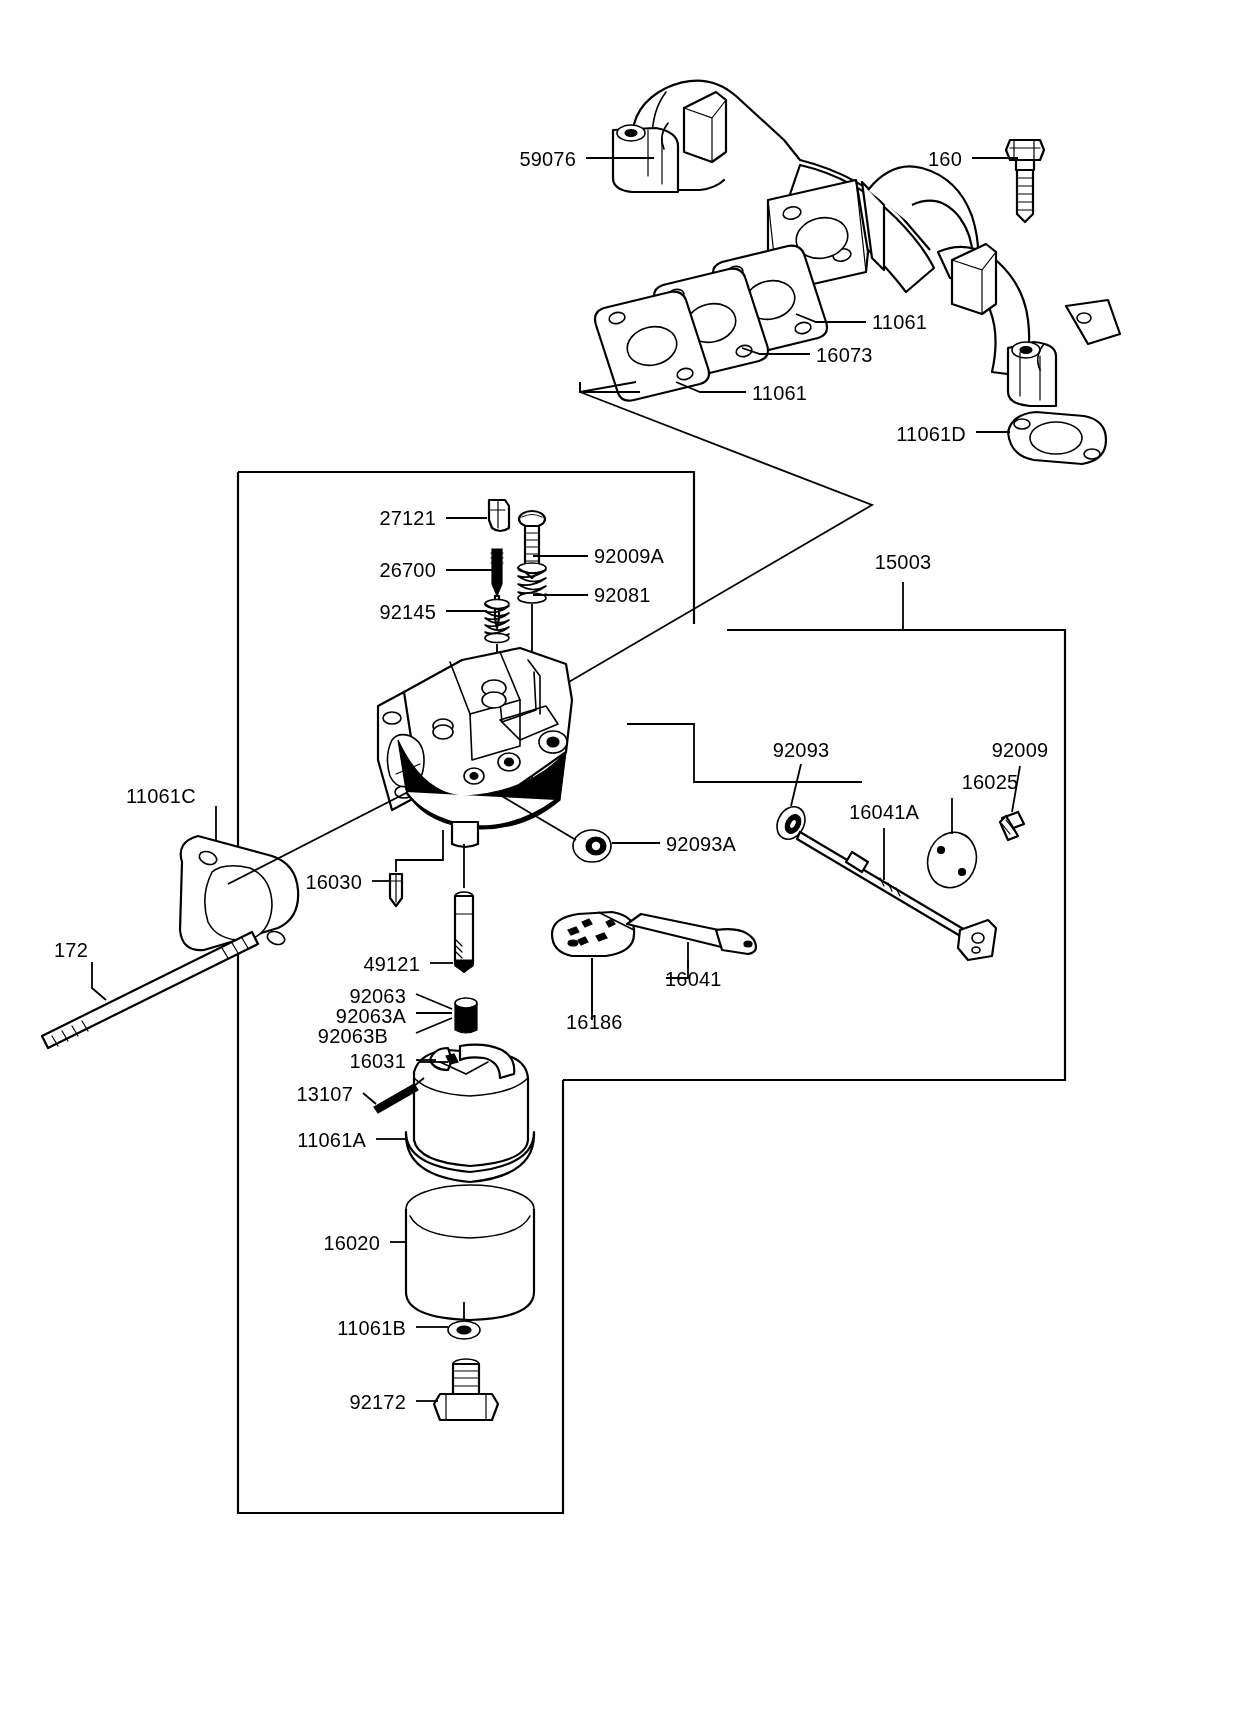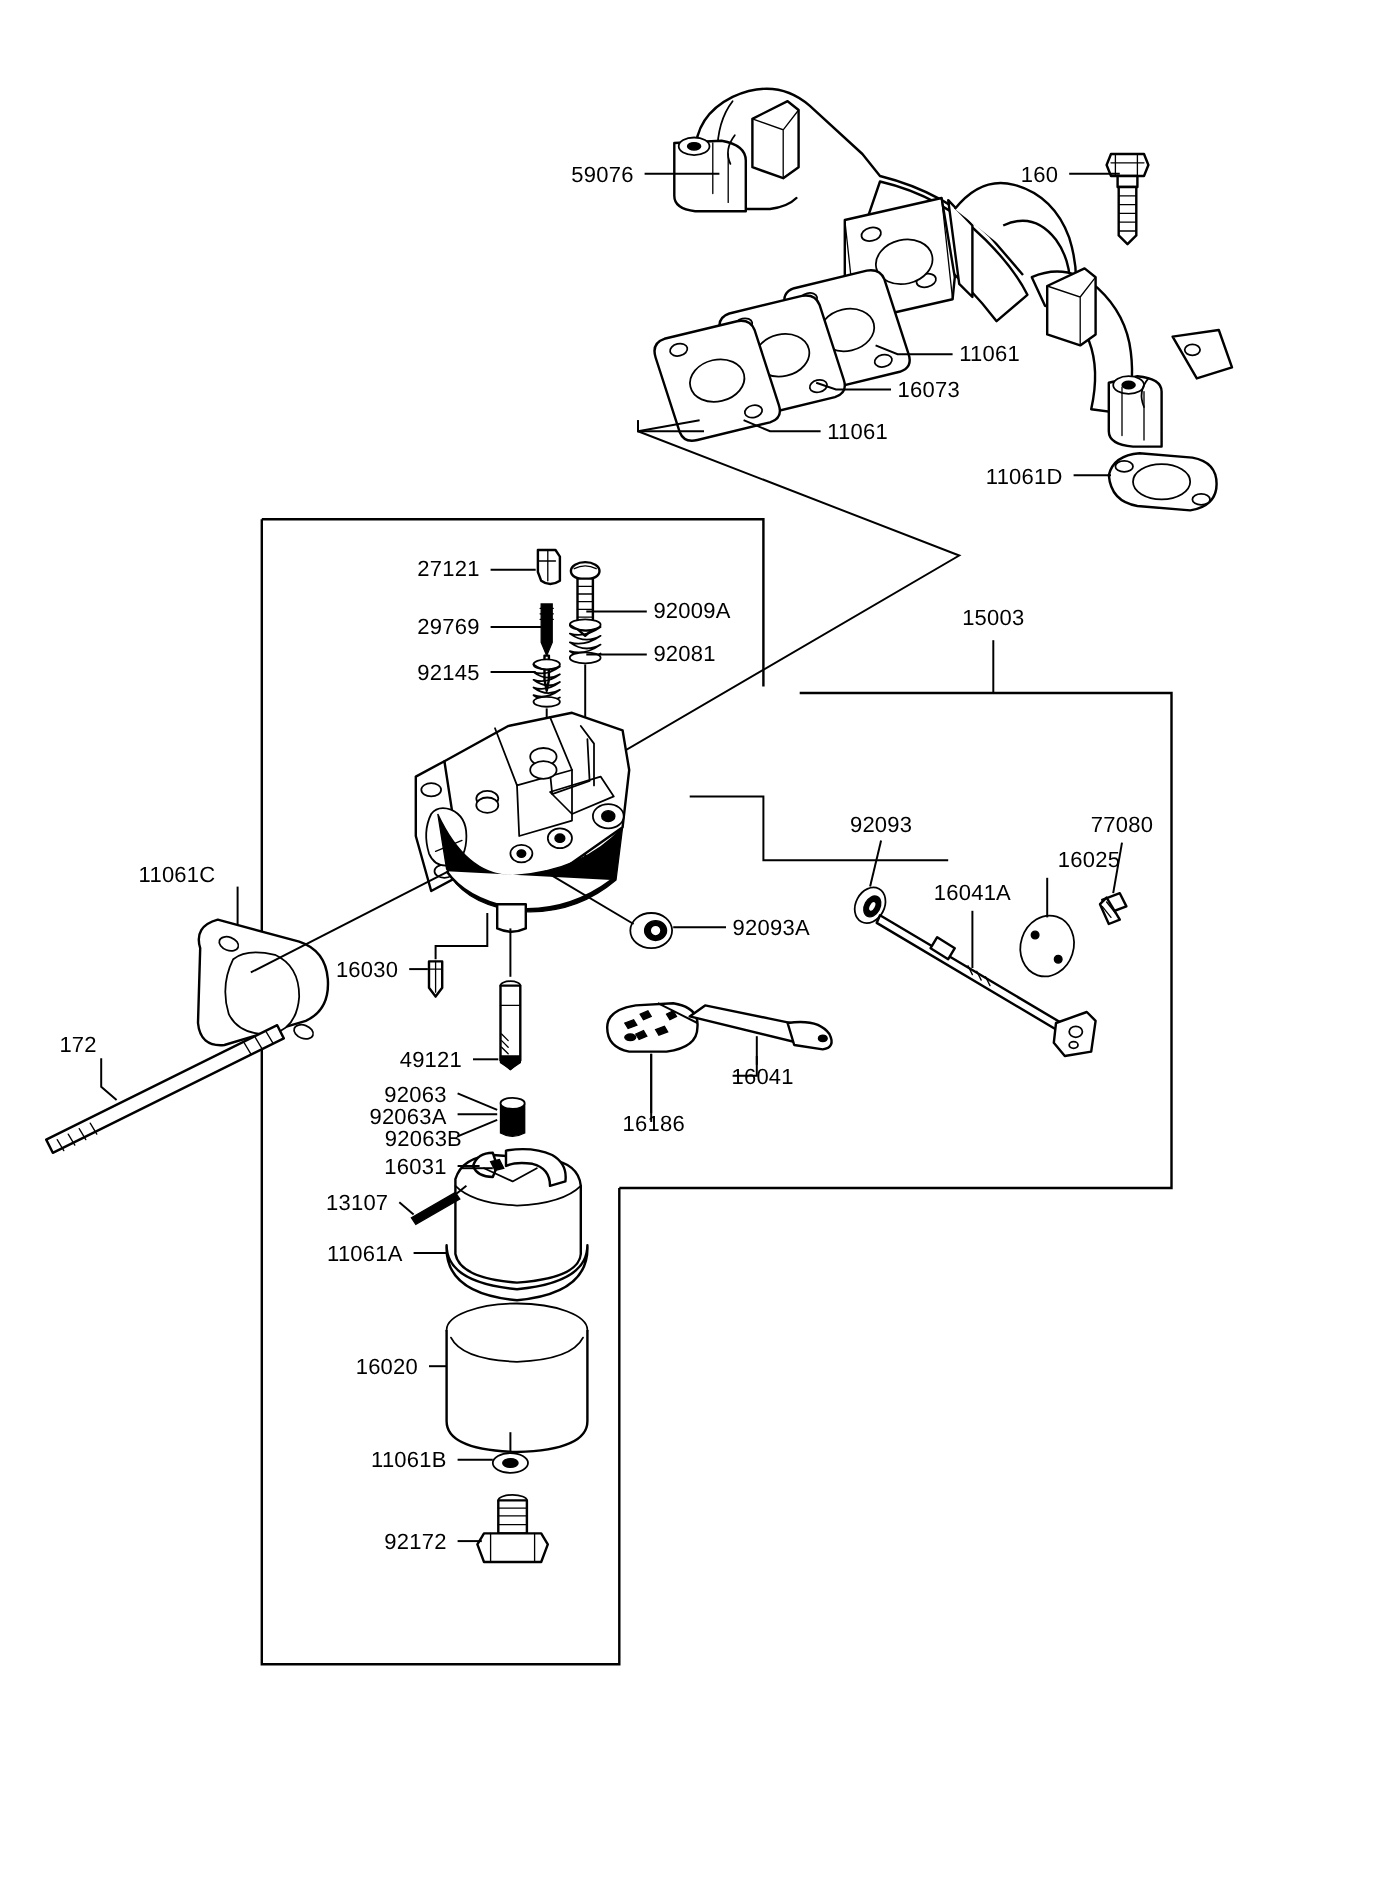--- a/index.html
+++ b/index.html
@@ -351,43 +351,43 @@
 
     <span class="lbl r" style="left:576px;  top:149px;">59076</span>
     <span class="lbl r" style="left:962px;  top:149px;">160</span>
     <span class="lbl" style="left:872px;  top:312px;">11061</span>
     <span class="lbl" style="left:816px;  top:345px;">16073</span>
     <span class="lbl" style="left:752px;  top:383px;">11061</span>
     <span class="lbl r" style="left:966px;  top:424px;">11061D</span>
 
     <span class="lbl r" style="left:436px; top:508px;">27121</span>
     <span class="lbl" style="left:594px; top:546px;">92009A</span>
-    <span class="lbl r" style="left:436px; top:560px;">29769</span>
+    <span class="lbl r" style="left:436px; top:560px;">26700</span>
     <span class="lbl" style="left:594px; top:585px;">92081</span>
     <span class="lbl r" style="left:436px; top:602px;">92145</span>
     <span class="lbl" style="left:126px; top:786px;">11061C</span>
     <span class="lbl" style="left:666px; top:834px;">92093A</span>
     <span class="lbl r" style="left:362px; top:872px;">16030</span>
     <span class="lbl" style="left:54px;  top:940px;">172</span>
     <span class="lbl r" style="left:420px; top:954px;">49121</span>
     <span class="lbl" style="left:665px; top:969px;">16041</span>
     <span class="lbl r" style="left:406px; top:986px;">92063</span>
     <span class="lbl" style="left:566px; top:1012px;">16186</span>
     <span class="lbl r" style="left:406px; top:1006px;">92063A</span>
-    <span class="lbl r" style="left:420px; top:1026px;">92063B</span>
+    <span class="lbl r" style="left:388px; top:1026px;">92063B</span>
     <span class="lbl r" style="left:406px; top:1051px;">16031</span>
     <span class="lbl r" style="left:353px; top:1084px;">13107</span>
     <span class="lbl r" style="left:366px; top:1130px;">11061A</span>
     <span class="lbl r" style="left:380px; top:1233px;">16020</span>
     <span class="lbl r" style="left:406px; top:1318px;">11061B</span>
     <span class="lbl r" style="left:406px; top:1392px;">92172</span>
 
     <span class="lbl c" style="left:903px;  top:552px;">15003</span>
     <span class="lbl c" style="left:801px;  top:740px;">92093</span>
-    <span class="lbl c" style="left:1020px; top:740px;">77080</span>
+    <span class="lbl c" style="left:1020px; top:740px;">92009</span>
     <span class="lbl c" style="left:952px;  top:772px;margin-left:38px;">16025</span>
     <span class="lbl c" style="left:884px;  top:802px;">16041A</span>
   </div>
 
   <svg viewBox="0 0 1255 1729" style="position:absolute;left:0;top:0;width:1255px;height:1729px;pointer-events:none;">
     <g class="ld">
 
       <path d="M586,158 L654,158"></path>
       <path d="M972,158 L1018,158"></path>
       <path d="M866,322 L816,322 L796,314"></path>

